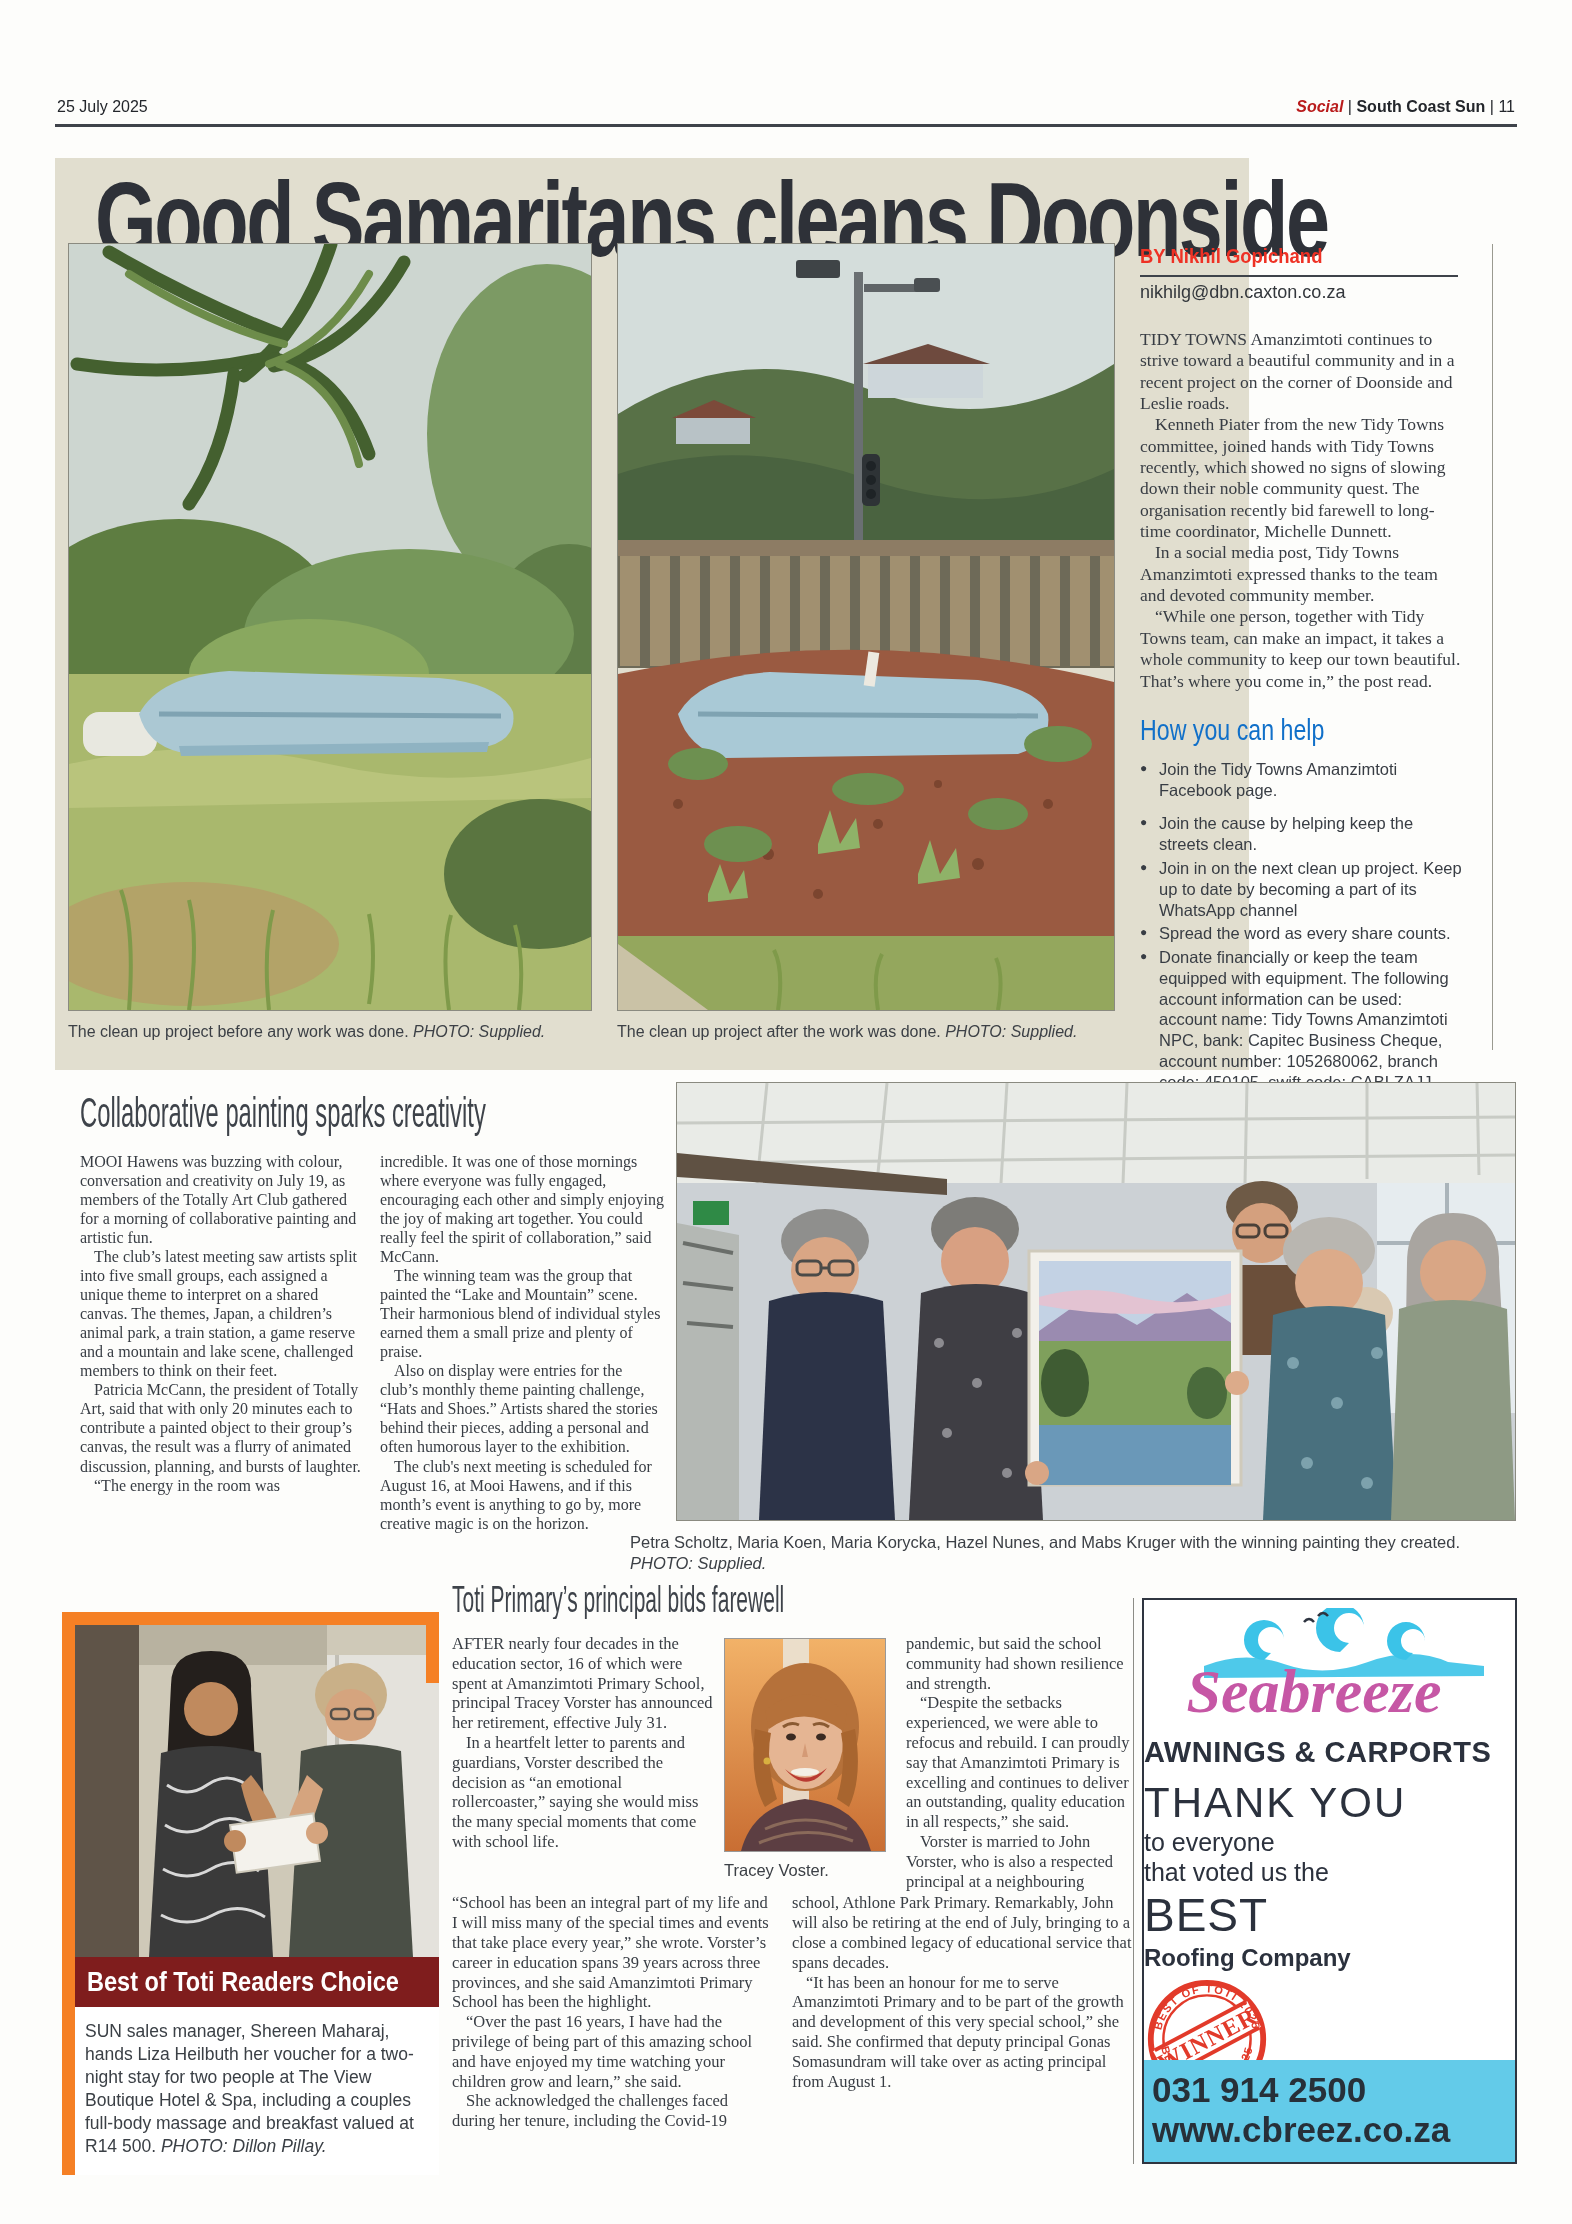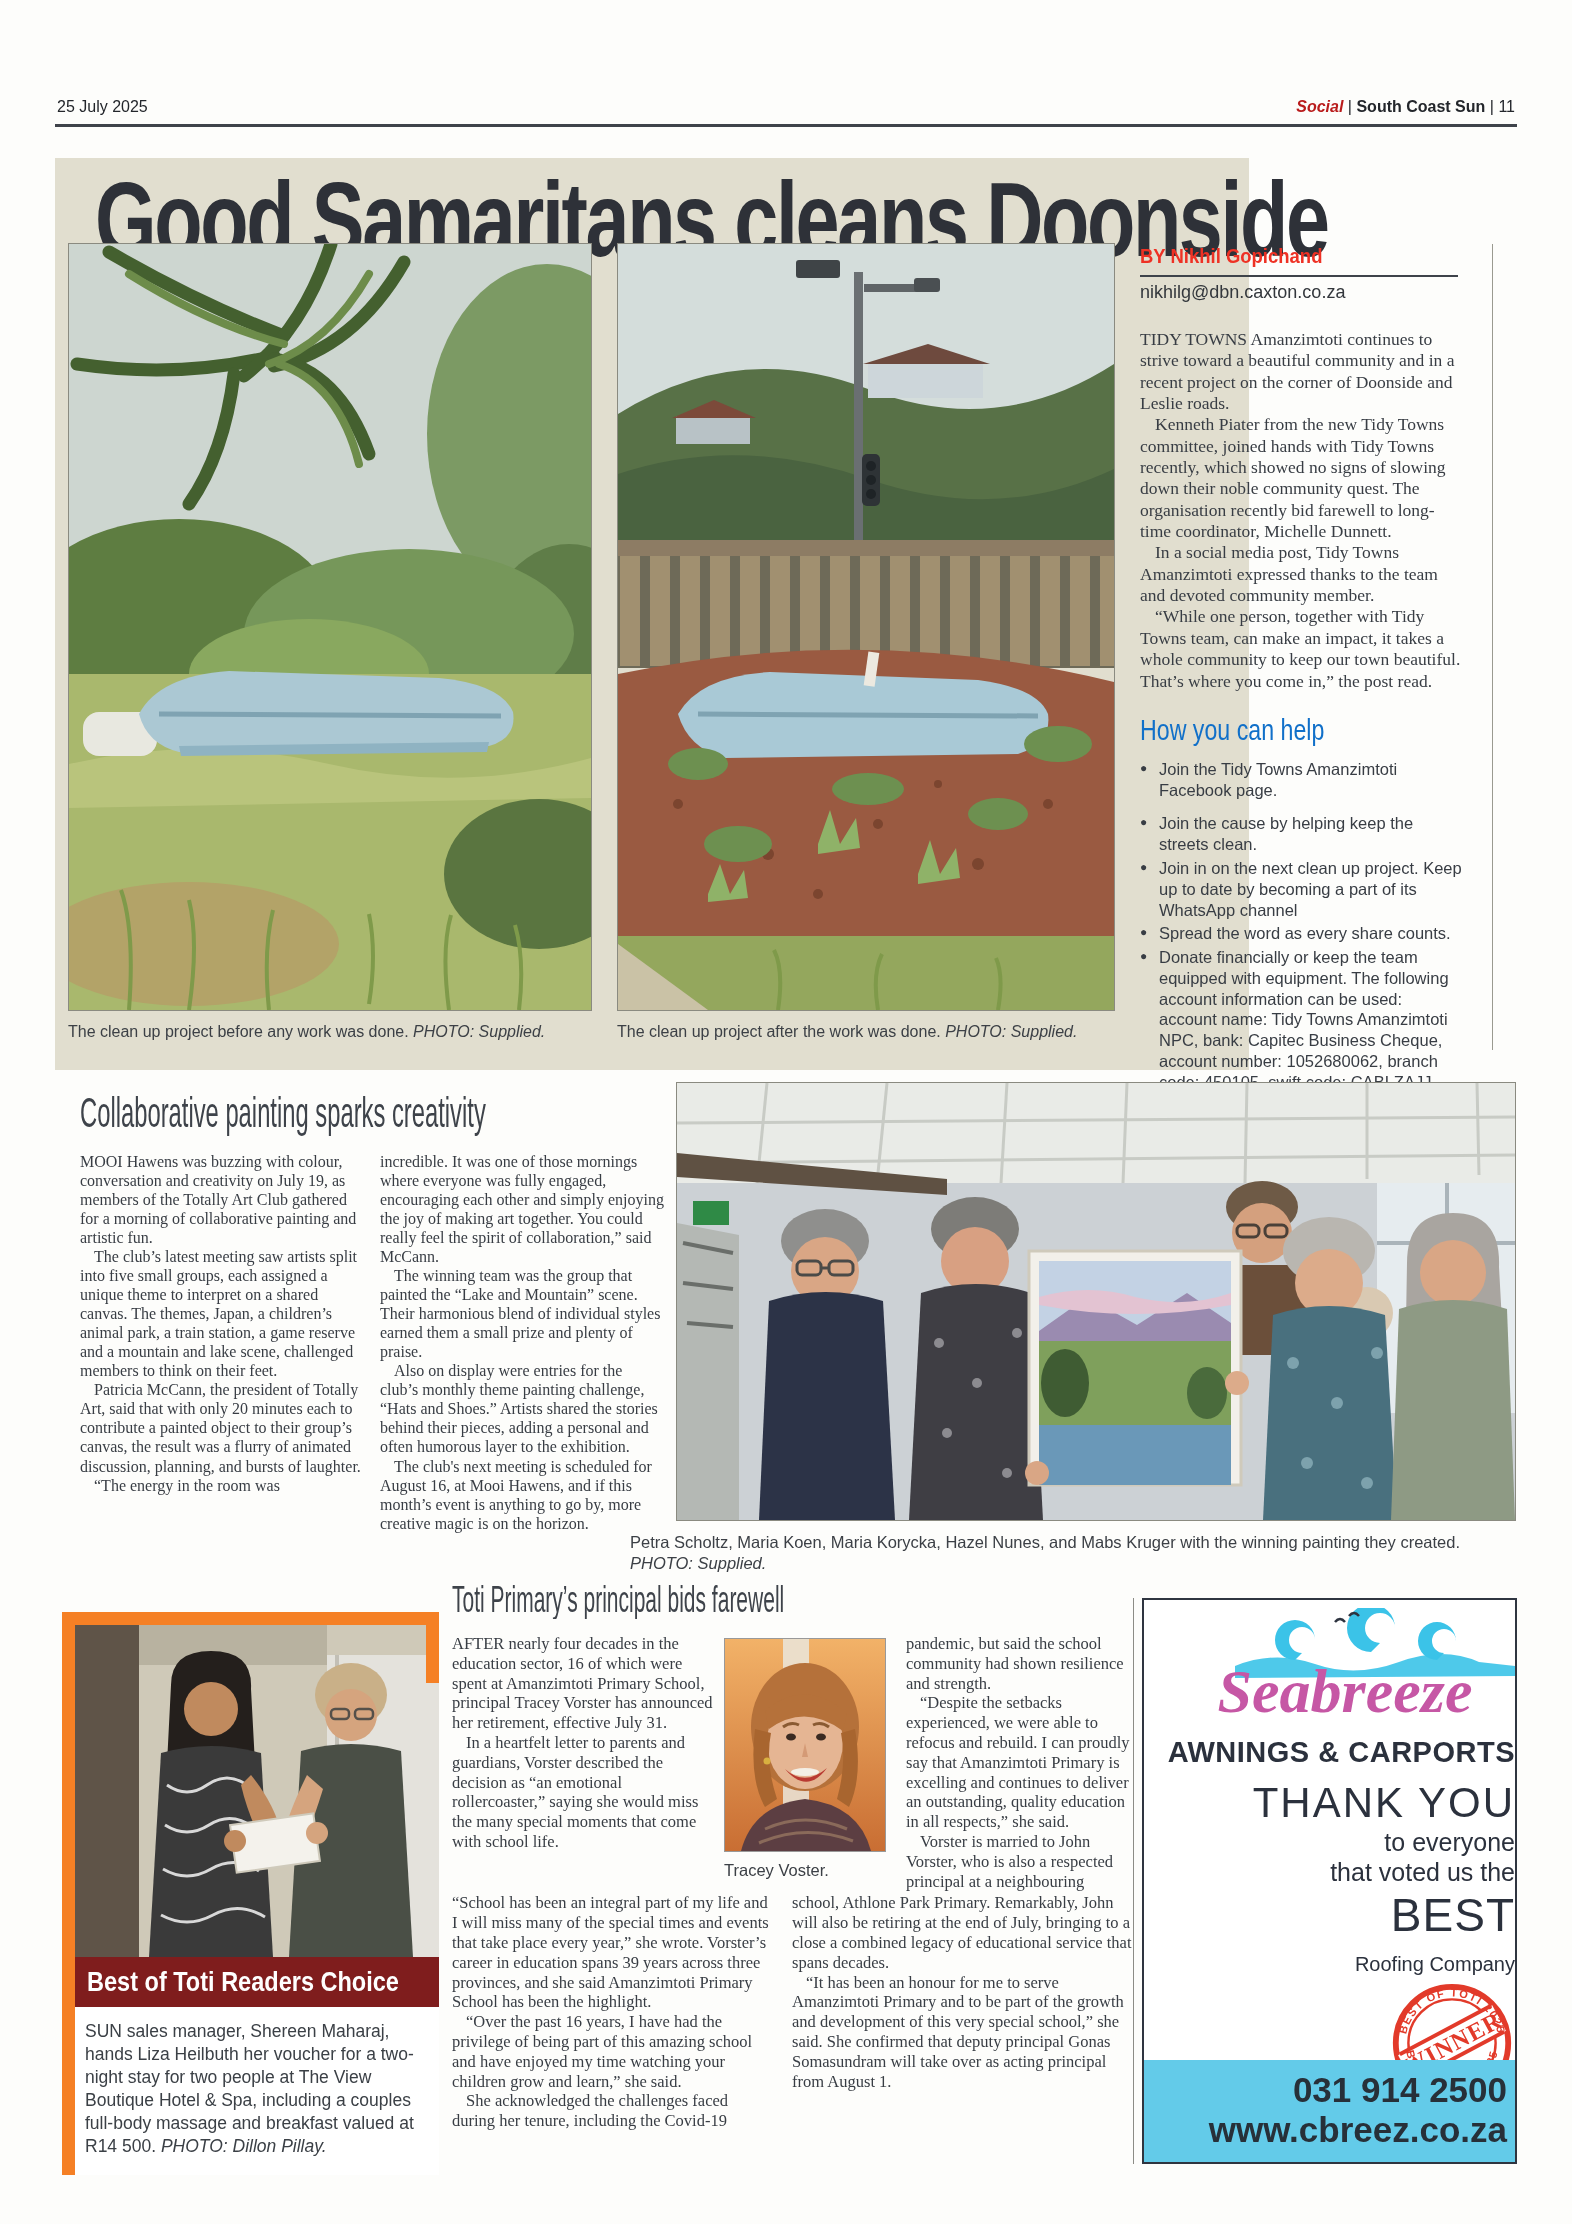--- a/index.html
+++ b/index.html
@@ -63,26 +63,26 @@
   .pa-col1{width:262px;margin-right:10px;}
   .tracey{width:168px;margin:4px 12px 0 0;}
   .tracey svg{display:block;border:1px solid #999;}
   .tracey .capt{margin-top:8px;font-size:16.5px;}
   .pa-col3{width:228px;padding-left:2px;}
   .pb-left{width:318px;margin-right:22px;}
   .pb-right{width:340px;}
 
   
   .vrule2{left:1133px;top:1598px;height:566px;border-left:1.5px solid #8c8c86;}
-  .ad{left:1142px;top:1598px;width:375px;height:566px;border:2px solid #2f3540;background:#fff;box-sizing:border-box;text-align:right;}
+  .ad{left:1142px;top:1598px;width:375px;height:566px;border:2px solid #2f3540;background:#fff;box-sizing:border-box;text-align:left;}
   .ad .aw{font-size:29px;font-weight:bold;letter-spacing:.5px;color:#2b313d;margin-top:2px;}
   .ad .ty{font-size:42px;letter-spacing:2px;color:#2b313d;margin-top:10px;}
   .ad .te{font-size:25px;color:#2b313d;margin-top:1px;}
   .ad .best{font-size:46px;letter-spacing:1px;color:#2b313d;margin-top:1px;}
-  .ad .roof{font-size:20px;color:#2b313d;margin-top:11px;}
+  .ad .roof{font-size:24px;color:#2b313d;margin-top:2px;font-weight:bold;}
   .ad .strip{position:absolute;left:0;right:0;bottom:0;background:#63cbe9;padding:10px 8px 12px;}
   .ad .strip div{font-size:35px;font-weight:bold;color:#273039;line-height:1.14;}
 </style>
 </head>
 <body>
 
 <div class="page">
 
   <div class="abs run-date">25 July 2025</div>
   <div class="abs run-right">

